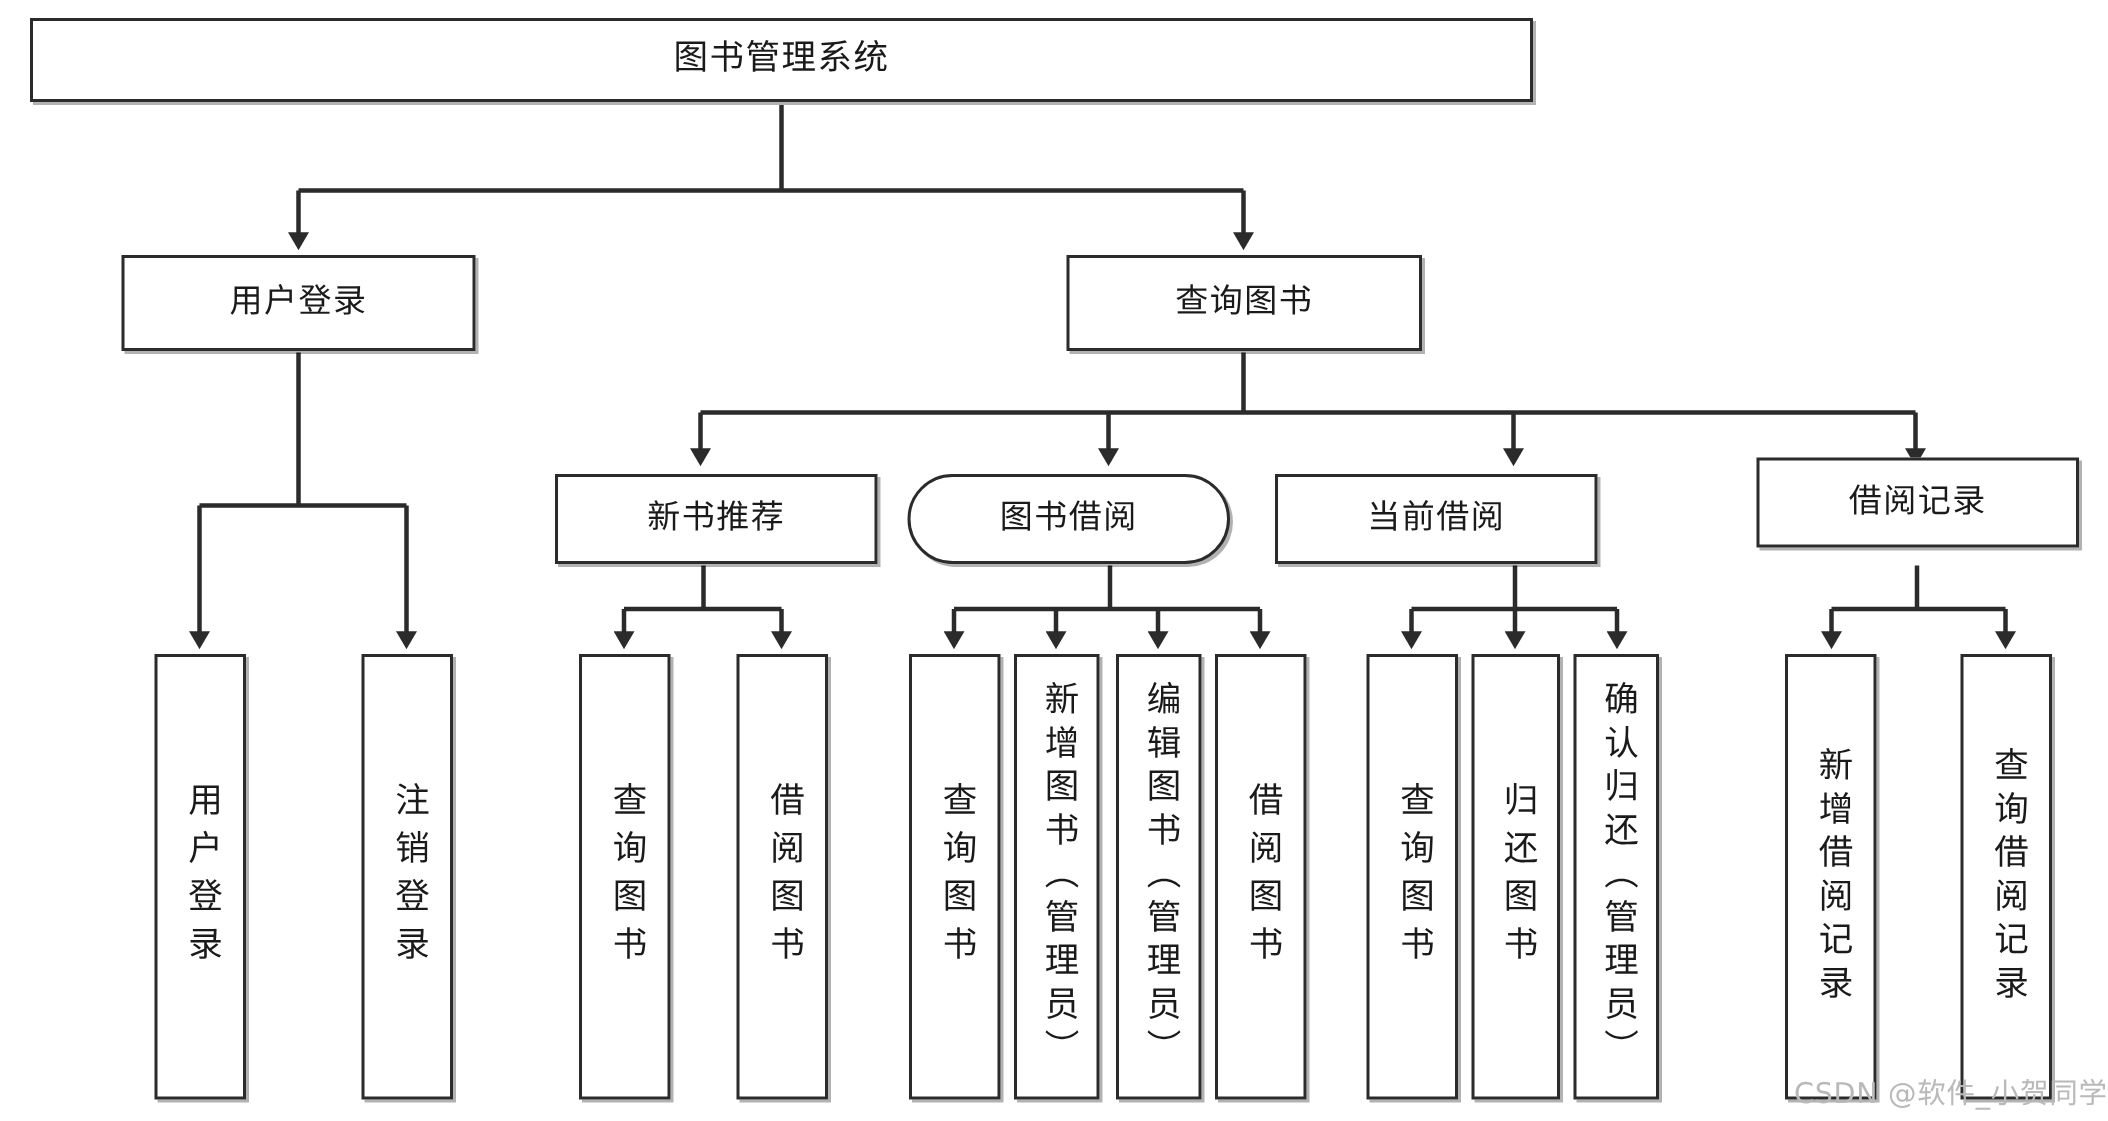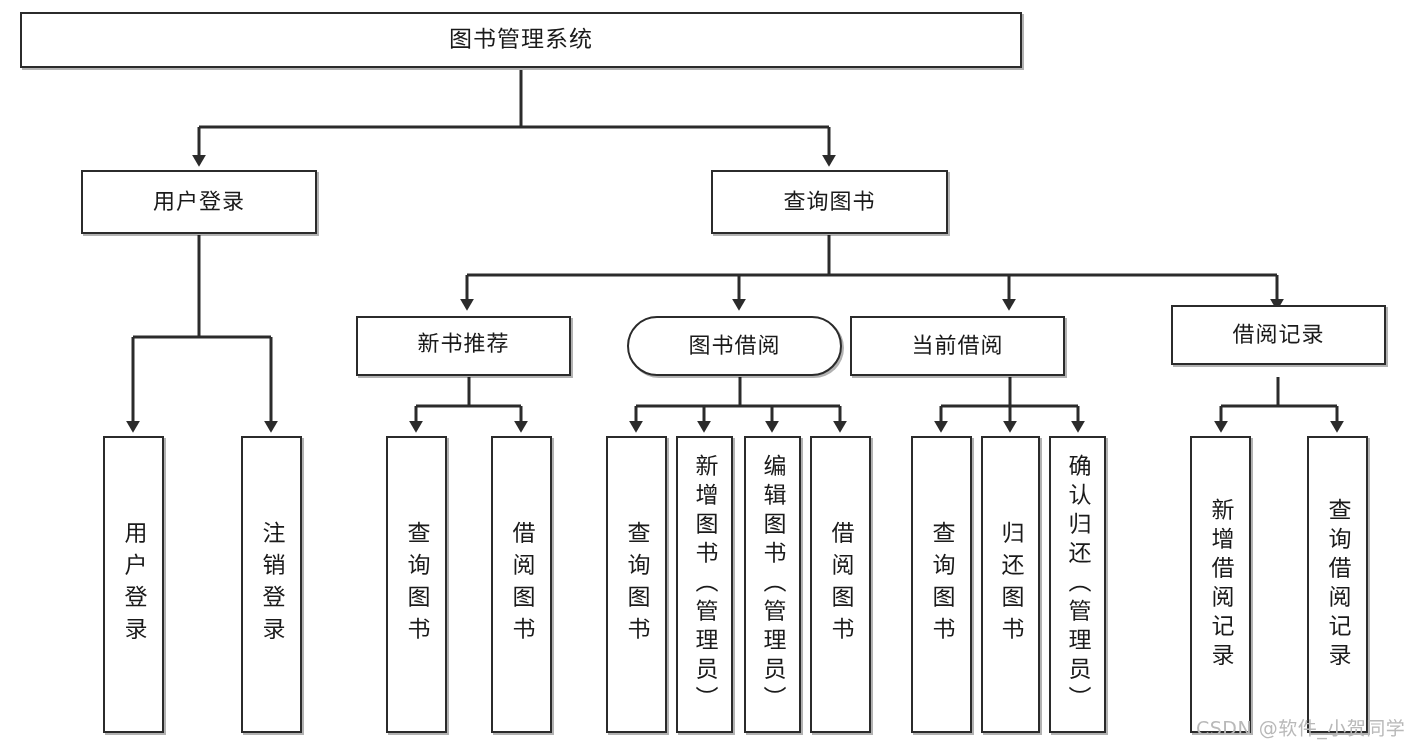--- a/index.html
+++ b/index.html
@@ -135,24 +135,24 @@
     <span class="label">图书管理系统</span>
   </div>
 
   <div class="node horiz" style="left:81px;top:170px;width:236px;height:64px;">
     <span class="label">用户登录</span>
   </div>
   <div class="node horiz" style="left:711px;top:170px;width:237px;height:64px;">
     <span class="label">查询图书</span>
   </div>
 
-  <div class="node horiz" style="left:356px;top:316px;width:215px;height:60px;font-family:Liberation Mono, monospace;">
+  <div class="node horiz" style="left:370px;top:316px;width:215px;height:60px;">
     <span class="label">新书推荐</span>
   </div>
-  <div class="node horiz" style="left:627px;top:316px;width:215px;height:60px;border-radius:30px;">
+  <div class="node horiz" style="left:605px;top:316px;width:215px;height:60px;border-radius:30px;">
     <span class="label">图书借阅</span>
   </div>
   <div class="node horiz" style="left:850px;top:316px;width:215px;height:60px;">
     <span class="label">当前借阅</span>
   </div>
   <div class="node horiz" style="left:1171px;top:305px;width:215px;height:60px;">
     <span class="label">借阅记录</span>
   </div>
 
   <div class="node vert" style="left:103px;top:436px;width:61px;height:297px;">

